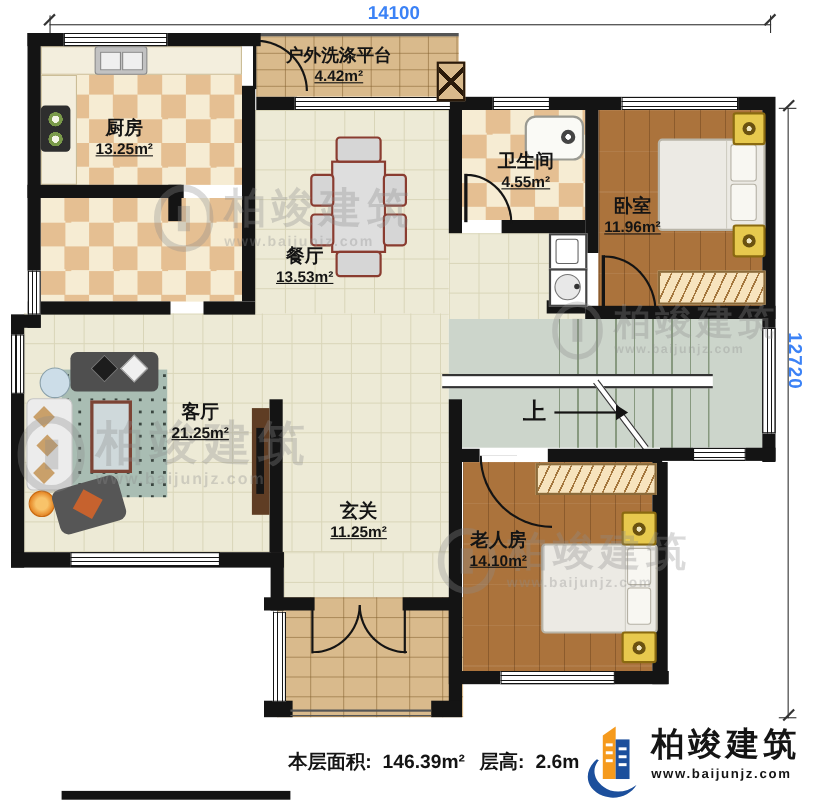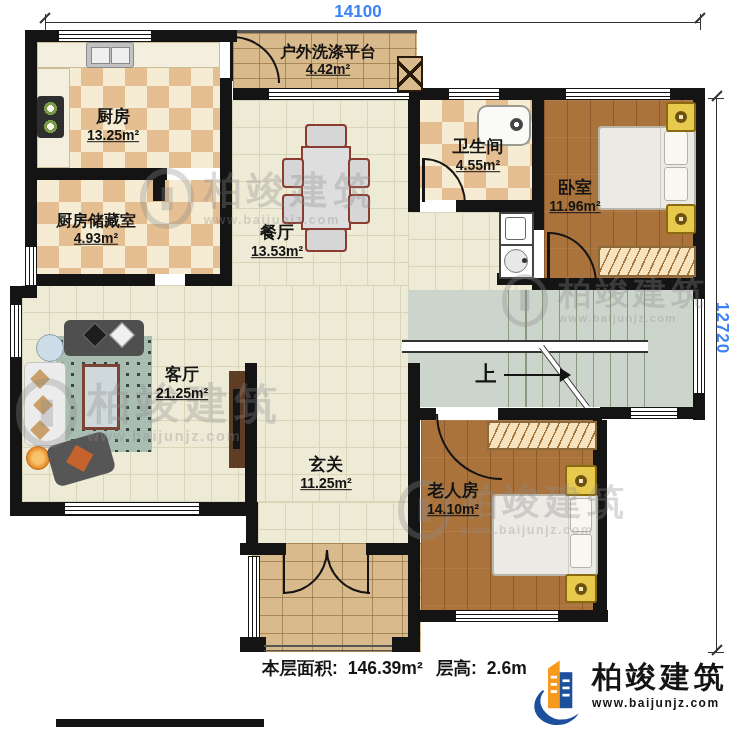--- a/index.html
+++ b/index.html
@@ -38,21 +38,21 @@
   .chair{position:absolute;background:#d6d6d6;border:2px solid #8a3c30;border-radius:4px;}
   .dtable{position:absolute;background:#dedede;border:2px solid #8a3c30;}
   .rug{position:absolute;background-color:#a9bdb3;background-image:radial-gradient(#39453f 1.5px,transparent 1.6px);background-size:11px 11px;}
   .sofa{position:absolute;border-radius:6px;}
   .diam{position:absolute;transform:rotate(45deg);}
   .wm{position:absolute;display:flex;align-items:center;gap:10px;color:#8d8d8d;opacity:.32;pointer-events:none;font-weight:700;}
   .wm-badge{width:1.1em;height:1.3em;border:.17em solid currentColor;border-radius:50%/48%;position:relative;flex:none;}
   .wm-badge::before{content:"";position:absolute;left:50%;top:50%;width:.28em;height:.62em;transform:translate(-50%,-50%);background:currentColor;}
   .wm-cn{font-size:1em;letter-spacing:.14em;line-height:1;}
   .wm-url{font-size:.34em;letter-spacing:.12em;margin-top:3px;}
-  .statsrow{display:flex;gap:10px;font-size:17.5px;font-weight:700;line-height:21.5px;white-space:nowrap;}
+  .statsrow{display:flex;gap:10px;font-size:17.5px;font-weight:700;line-height:21.5px;white-space:nowrap;margin-top:24px;}
   .title{position:absolute;font-size:37px;font-weight:700;letter-spacing:2px;color:#141414;white-space:nowrap;}
   .brand-cn{font-size:30px;font-weight:700;letter-spacing:4px;line-height:1;color:#141414;white-space:nowrap;}
   .brand-url{font-size:12px;font-weight:700;letter-spacing:1.5px;margin-top:4px;color:#141414;white-space:nowrap;}
   .uplbl{position:absolute;font-size:21px;font-weight:700;transform:translate(-50%,-50%);}
 </style>
 </head>
 <body>
 
 <div class="plan">
 
@@ -236,25 +236,21 @@
     <div>
         <div class="wm-cn">柏竣建筑</div>
     <div class="wm-url">www.baijunjz.com</div>
       </div>
   </div>
 
   <div class="roomlbl" style="left:113px;top:125px;">
     <span class="rname">厨房</span>
     <span class="rarea">13.25m²</span>
   </div>
-  <div class="roomlbl" style="left:96px;top:229px;">
-    <span class="rname" style="font-size:16px;">厨房储藏室</span>
-    <span class="rarea">4.93m²</span>
-  </div>
-  <div class="roomlbl" style="left:328px;top:60px;">
+  <div class="roomlbl" style="left:308px;top:60px;">
     <span class="rname" style="font-size:16px;">户外洗涤平台</span>
     <span class="rarea">4.42m²</span>
   </div>
   <div class="roomlbl" style="left:277px;top:241px;">
     <span class="rname">餐厅</span>
     <span class="rarea">13.53m²</span>
   </div>
   <div class="roomlbl" style="left:478px;top:155px;">
     <span class="rname">卫生间</span>
     <span class="rarea">4.55m²</span>

